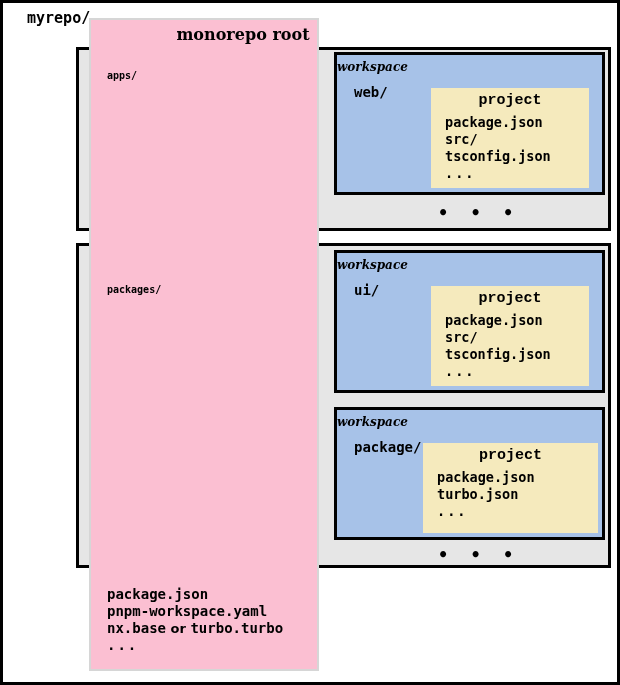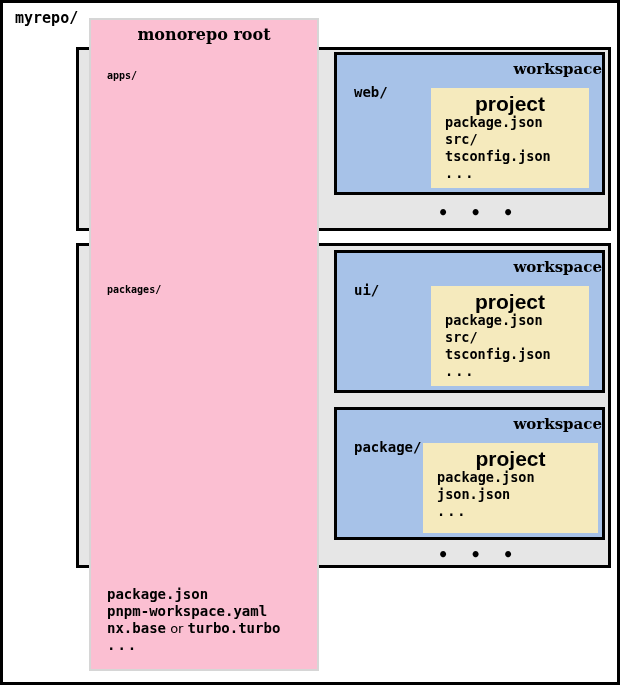--- a/index.html
+++ b/index.html
@@ -17,21 +17,21 @@
     height: 685px;
     background: #ffffff;
     box-sizing: border-box;
     border: 3px solid #000000;
     overflow: hidden;
   }
 
   
   .root-label {
     position: absolute;
-    left: 12px;
+    left: 24px;
     top: 6px;
     font-family: "DejaVu Sans Mono", monospace;
     font-size: 15px;
     font-weight: bold;
     color: #000000;
     letter-spacing: 0px;
     white-space: nowrap;
   }
 
   
@@ -49,20 +49,21 @@
   .pink-title {
     position: absolute;
     left: 0;
     top: 5px;
     width: 100%;
     text-align: center;
     font-family: "DejaVu Serif", serif;
     font-weight: bold;
     font-size: 16px;
     color: #000000;
+    padding-left: 39px;
   }
   .pink-entry {
     position: absolute;
     font-family: "DejaVu Sans Mono", monospace;
     font-size: 10px;
     font-weight: bold;
     color: #000000;
     white-space: nowrap;
   }
   .pink-entry.apps  { left: 16px; top: 50px; }
@@ -74,21 +75,21 @@
     top: 566px;
     font-family: "DejaVu Sans Mono", monospace;
     font-size: 14px;
     font-weight: bold;
     color: #000000;
     line-height: 17px;
     white-space: nowrap;
   }
   .pink-files .conn {
     font-family: "DejaVu Sans", sans-serif;
-    font-weight: normal;
+    font-weight: bold;
     font-size: 13px;
     text-align: right;
   }
   .dots-txt { letter-spacing: 2px; }
 
   
   .gray-box {
     position: absolute;
     background: #e6e6e6;
     border: 3px solid #000000;
@@ -108,25 +109,26 @@
   }
   #ws-web      { left: 331px; top: 49px;  width: 271px; height: 143px; }
   #ws-ui       { left: 331px; top: 247px; width: 271px; height: 143px; }
   #ws-tsconfig { left: 331px; top: 404px; width: 271px; height: 133px; }
 
   .ws-title {
     position: absolute;
     left: 0;
     top: 5px;
     width: 100%;
-    text-align: right;
+    text-align: left;
     font-family: "DejaVu Serif", serif;
     font-weight: bold;
-    font-size: 15px;
-    color: #000000;
+    font-size: 12px;
+    color: #000000;
+    font-style: italic;
   }
   .ws-name {
     position: absolute;
     left: 17px;
     top: 29px;
     font-family: "DejaVu Sans Mono", monospace;
     font-size: 14px;
     font-weight: bold;
     color: #000000;
     white-space: nowrap;
@@ -142,23 +144,23 @@
   #proj-web      { left: 428px; top: 85px;  width: 158px; height: 100px; }
   #proj-ui       { left: 428px; top: 283px; width: 158px; height: 100px; }
   #proj-tsconfig { left: 420px; top: 440px; width: 175px; height: 90px; }
 
   .proj-title {
     position: absolute;
     left: 0;
     top: 4px;
     width: 100%;
     text-align: center;
-    font-family: Liberation Sans, sans-serif;
-    font-weight: bold;
-    font-size: 21px;
+    font-family: Liberation Mono, monospace;
+    font-weight: bold;
+    font-size: 15px;
     color: #000000;
   }
   .proj-files {
     position: absolute;
     left: 14px;
     top: 26px;
     font-family: "DejaVu Sans Mono", monospace;
     font-size: 13.5px;
     font-weight: bold;
     color: #000000;
@@ -236,20 +238,20 @@
   </div>
 
   <div class="ws-box" id="ws-tsconfig">
     <div class="ws-title">workspace</div>
     <div class="ws-name">package/</div>
   </div>
   <div class="proj-box" id="proj-tsconfig">
     <div class="proj-title">project</div>
     <div class="proj-files">
       <div>package.json</div>
-      <div>json.json</div>
+      <div>turbo.json</div>
       <div class="dots-txt">...</div>
     </div>
   </div>
 
   <div class="gray-dots" id="dots-packages">• • •</div>
 
 </div>
 
 </body></html>

